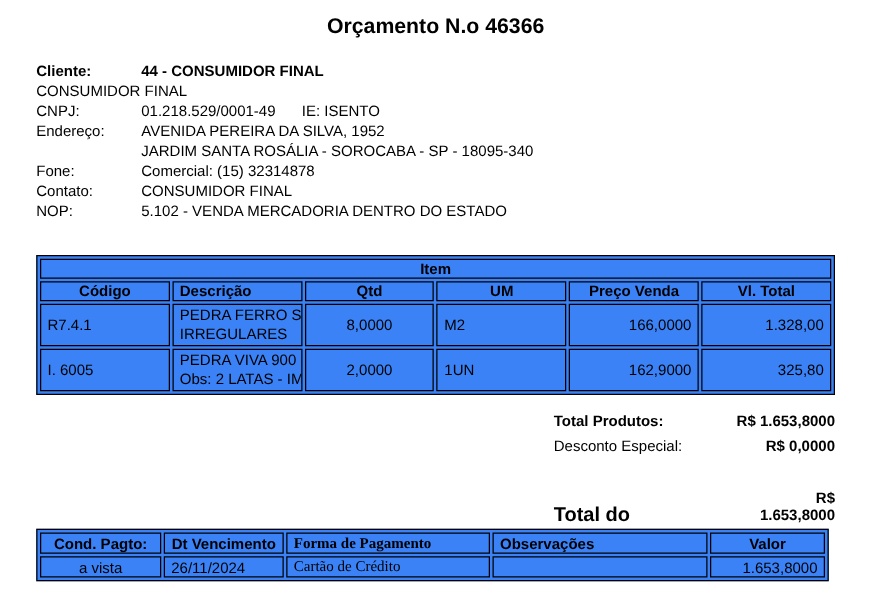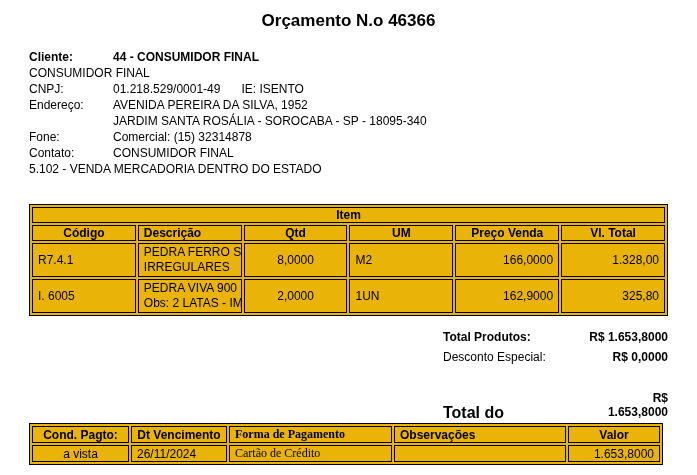--- a/index.html
+++ b/index.html
@@ -23,21 +23,21 @@
   .client-row .lbl { width: 84px; flex-shrink: 0; }
   .client-row .lbl.bold, .client-row .val.bold { font-weight: bold; }
   .ie-span { margin-left: 21px; }
 
   
   table {
     border-collapse: separate;
     border-spacing: 2px;
     border: 1px solid #000;
     table-layout: fixed;
-    background: #eab308;
+    background: #3b82f6;
   }
   th, td {
     border: 1px solid #000;
     font-size: 12px;
     padding: 0 5px;
     overflow: hidden;
     white-space: nowrap;
   }
   th { font-weight: bold; }
 
@@ -107,20 +107,21 @@
     </div>
     <div class="client-row">
       <span class="lbl">Fone:</span>
       <span class="val">Comercial: (15) 32314878</span>
     </div>
     <div class="client-row">
       <span class="lbl">Contato:</span>
       <span class="val">CONSUMIDOR FINAL</span>
     </div>
     <div class="client-row">
+      <span class="lbl">NOP:</span>
       <span class="val">5.102 - VENDA MERCADORIA DENTRO DO ESTADO</span>
     </div>
   </div>
 
   <table class="item-table">
     <thead>
       <tr>
         <th class="t-title" colspan="6">Item</th>
       </tr>
       <tr>

